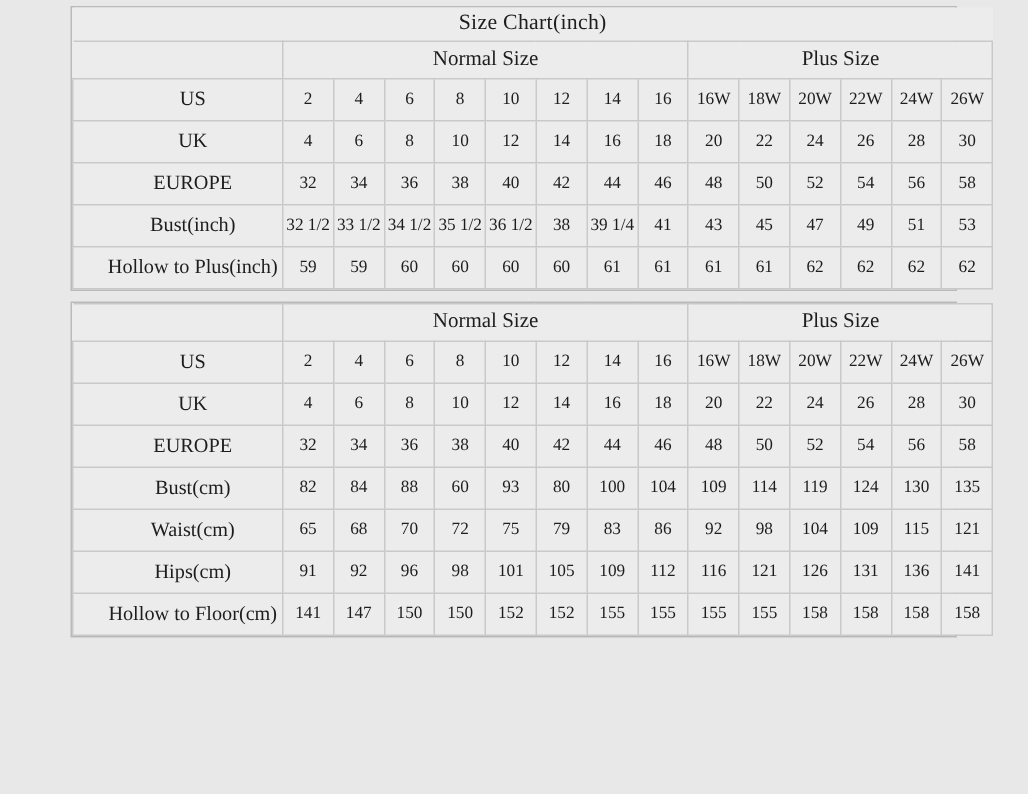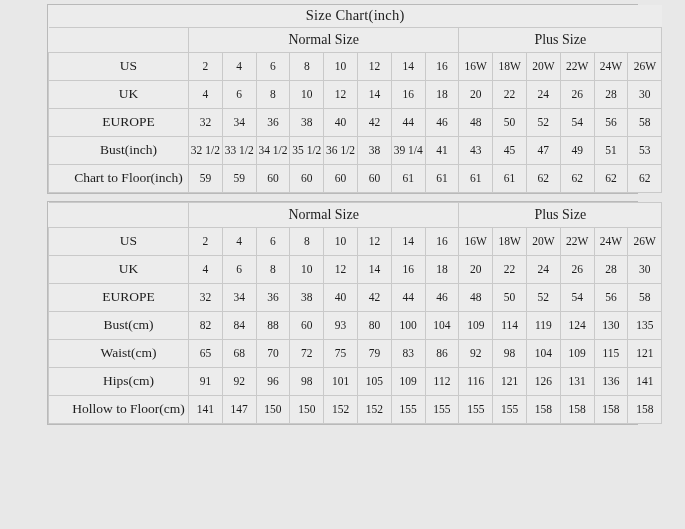--- a/index.html
+++ b/index.html
@@ -179,21 +179,21 @@
           <td class="val">45</td>
           <td class="val">47</td>
           <td class="val">49</td>
           <td class="val">51</td>
           <td class="val">53</td>
         </tr>
 
 
 
         <tr>
-          <td class="rowlabel">Chart to Floor(inch)</td>
+          <td class="rowlabel">Hollow to Plus(inch)</td>
           <td class="val">59</td>
           <td class="val">59</td>
           <td class="val">60</td>
           <td class="val">60</td>
           <td class="val">60</td>
           <td class="val">60</td>
           <td class="val">61</td>
           <td class="val">61</td>
           <td class="val">61</td>
           <td class="val">61</td>

